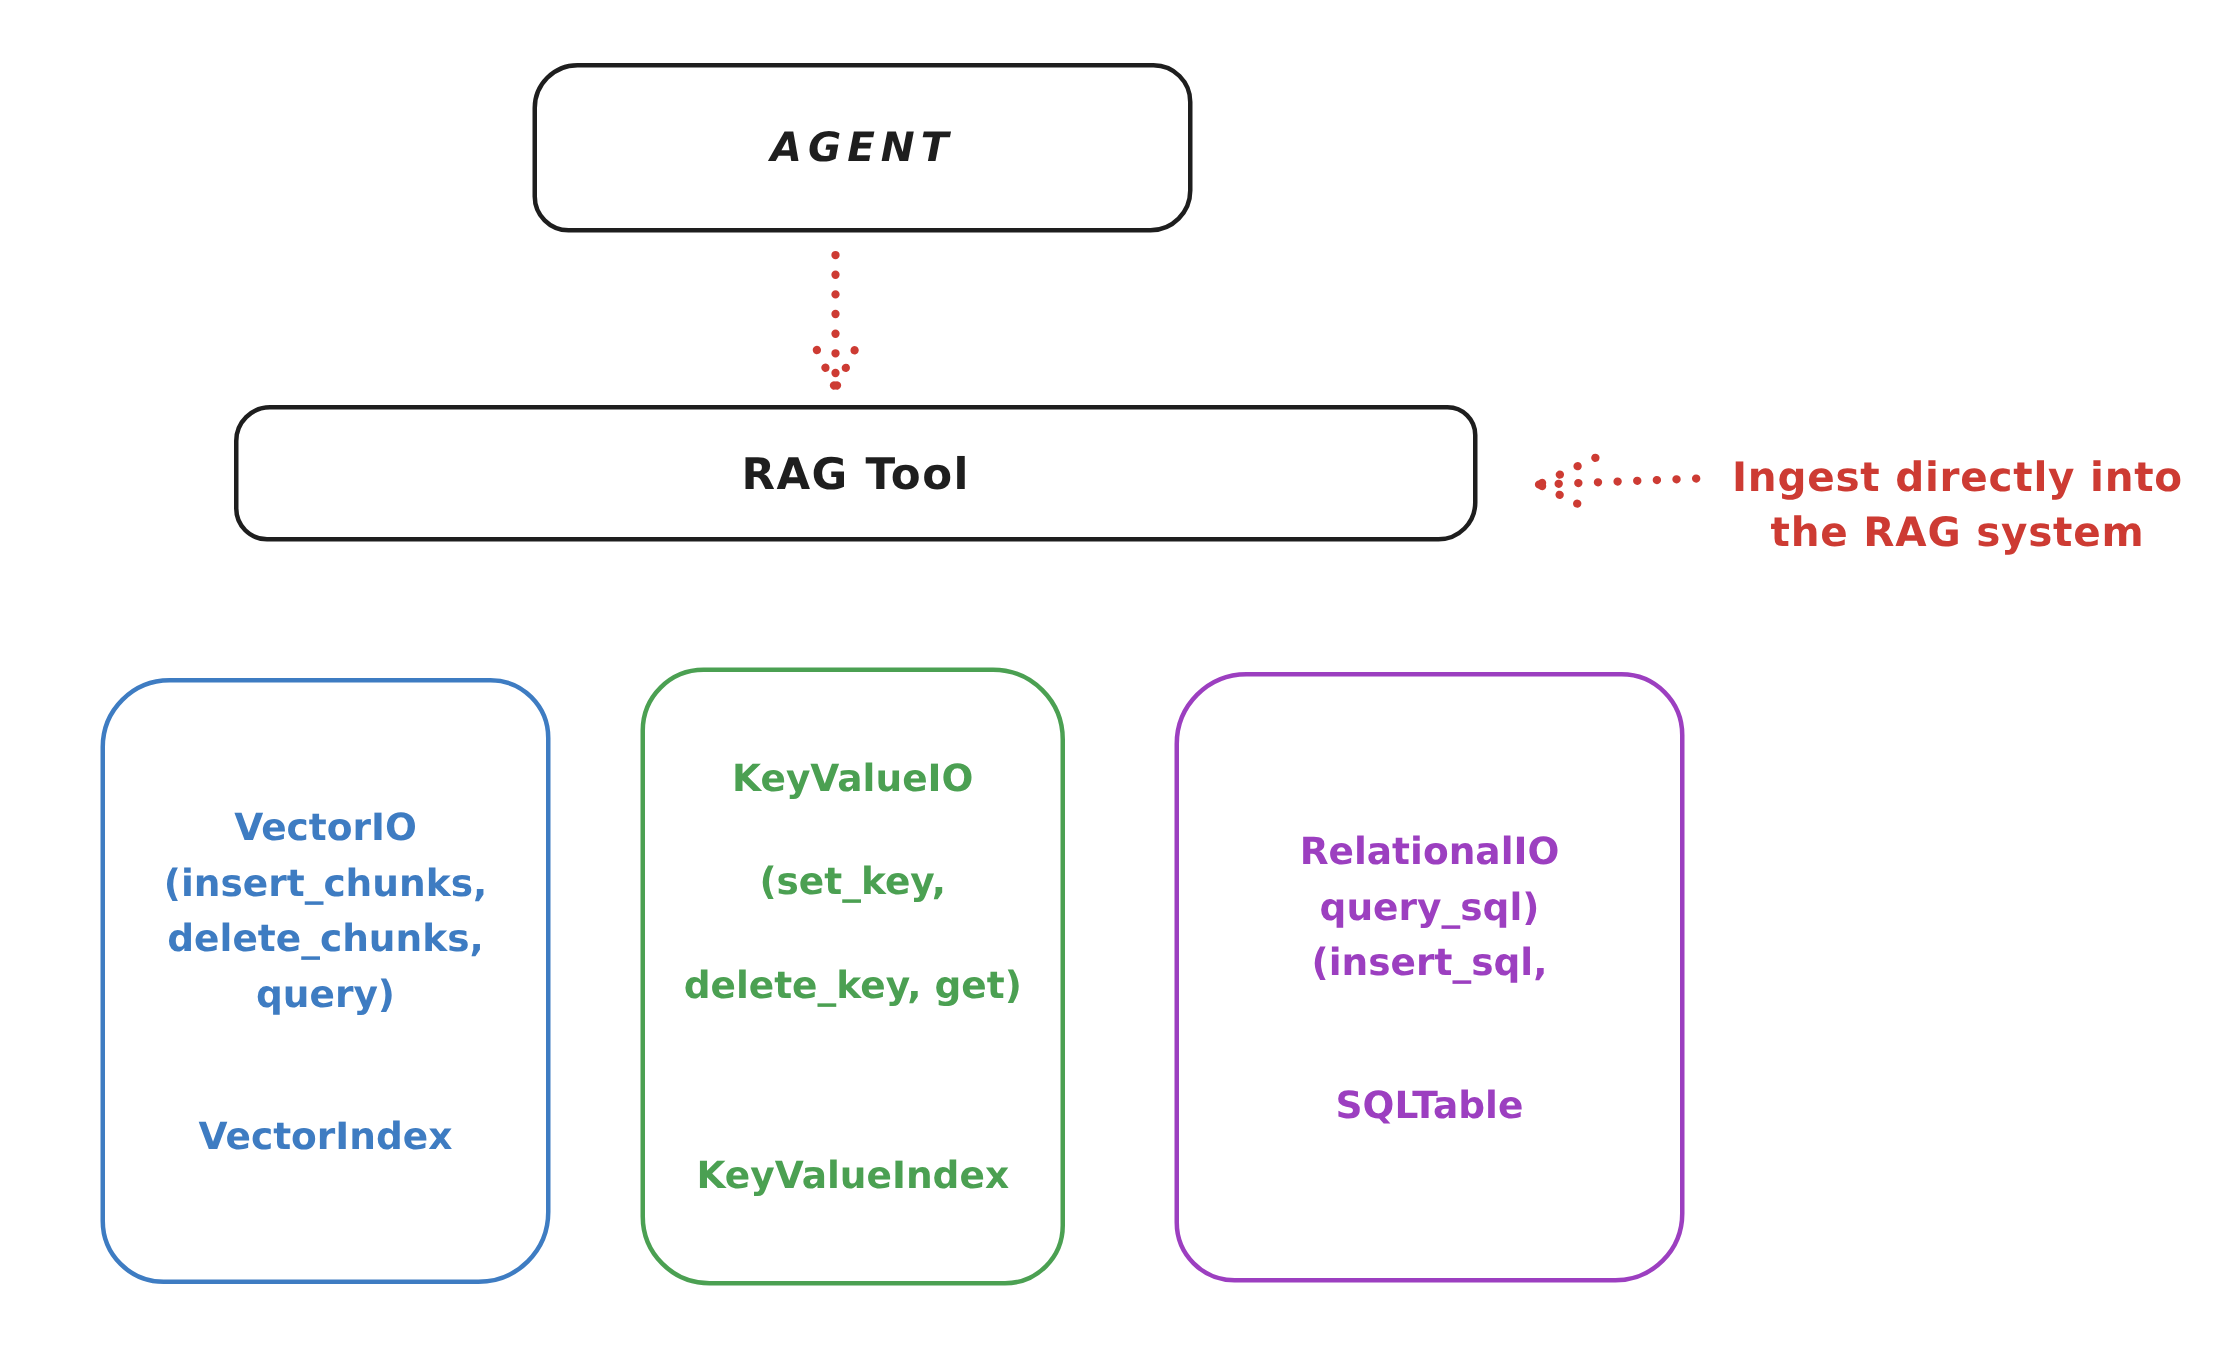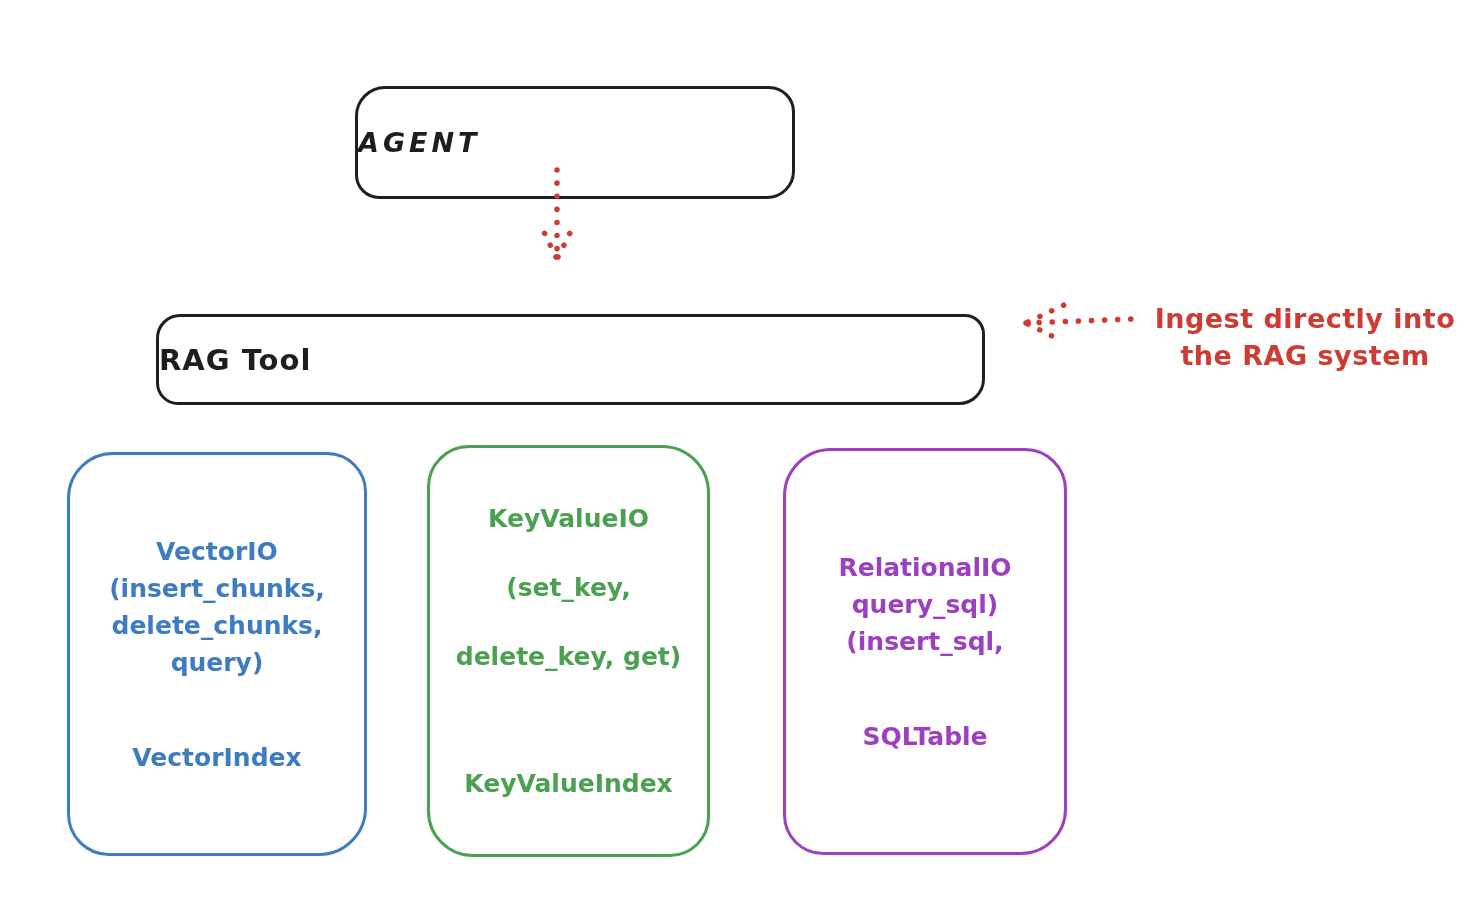--- a/index.html
+++ b/index.html
@@ -20,24 +20,24 @@
     height: 910px;
     background: var(--bg);
     overflow: hidden;
   }
 
   
   .node {
     position: absolute;
     display: flex;
     align-items: center;
+    justify-content: center;
     background: var(--bg);
     border: 3.5px solid var(--ink);
     color: var(--ink);
-    margin-top: 44px;
   }
   .node-agent {
     left: 355px; top: 42px;
     width: 440px; height: 113px;
     border-radius: 30px 26px 28px 24px;
     font-size: 27px;
     font-weight: 700;
     font-style: italic;
     letter-spacing: 4px;
   }
@@ -70,21 +70,21 @@
     left: 67px; top: 452px; width: 300px; height: 404px;
     border-radius: 46px 40px 48px 42px;
     border-color: var(--blue); color: var(--blue);
   }
   .store-keyvalue {
     left: 427px; top: 445px; width: 283px; height: 412px;
     border-radius: 42px 48px 40px 46px;
     border-color: var(--green); color: var(--green); gap: 32px;
   }
   .store-relational {
-    left: 783px; top: 448px; width: 284px; height: 407px;
+    left: 783px; top: 448px; width: 340px; height: 407px;
     border-radius: 48px 42px 46px 40px;
     border-color: var(--purple); color: var(--purple); align-items: center;
   }
 
   
   .arrow-layer {
     position: absolute;
     left: 0; top: 0;
     width: 1484px; height: 910px;
     pointer-events: none;

